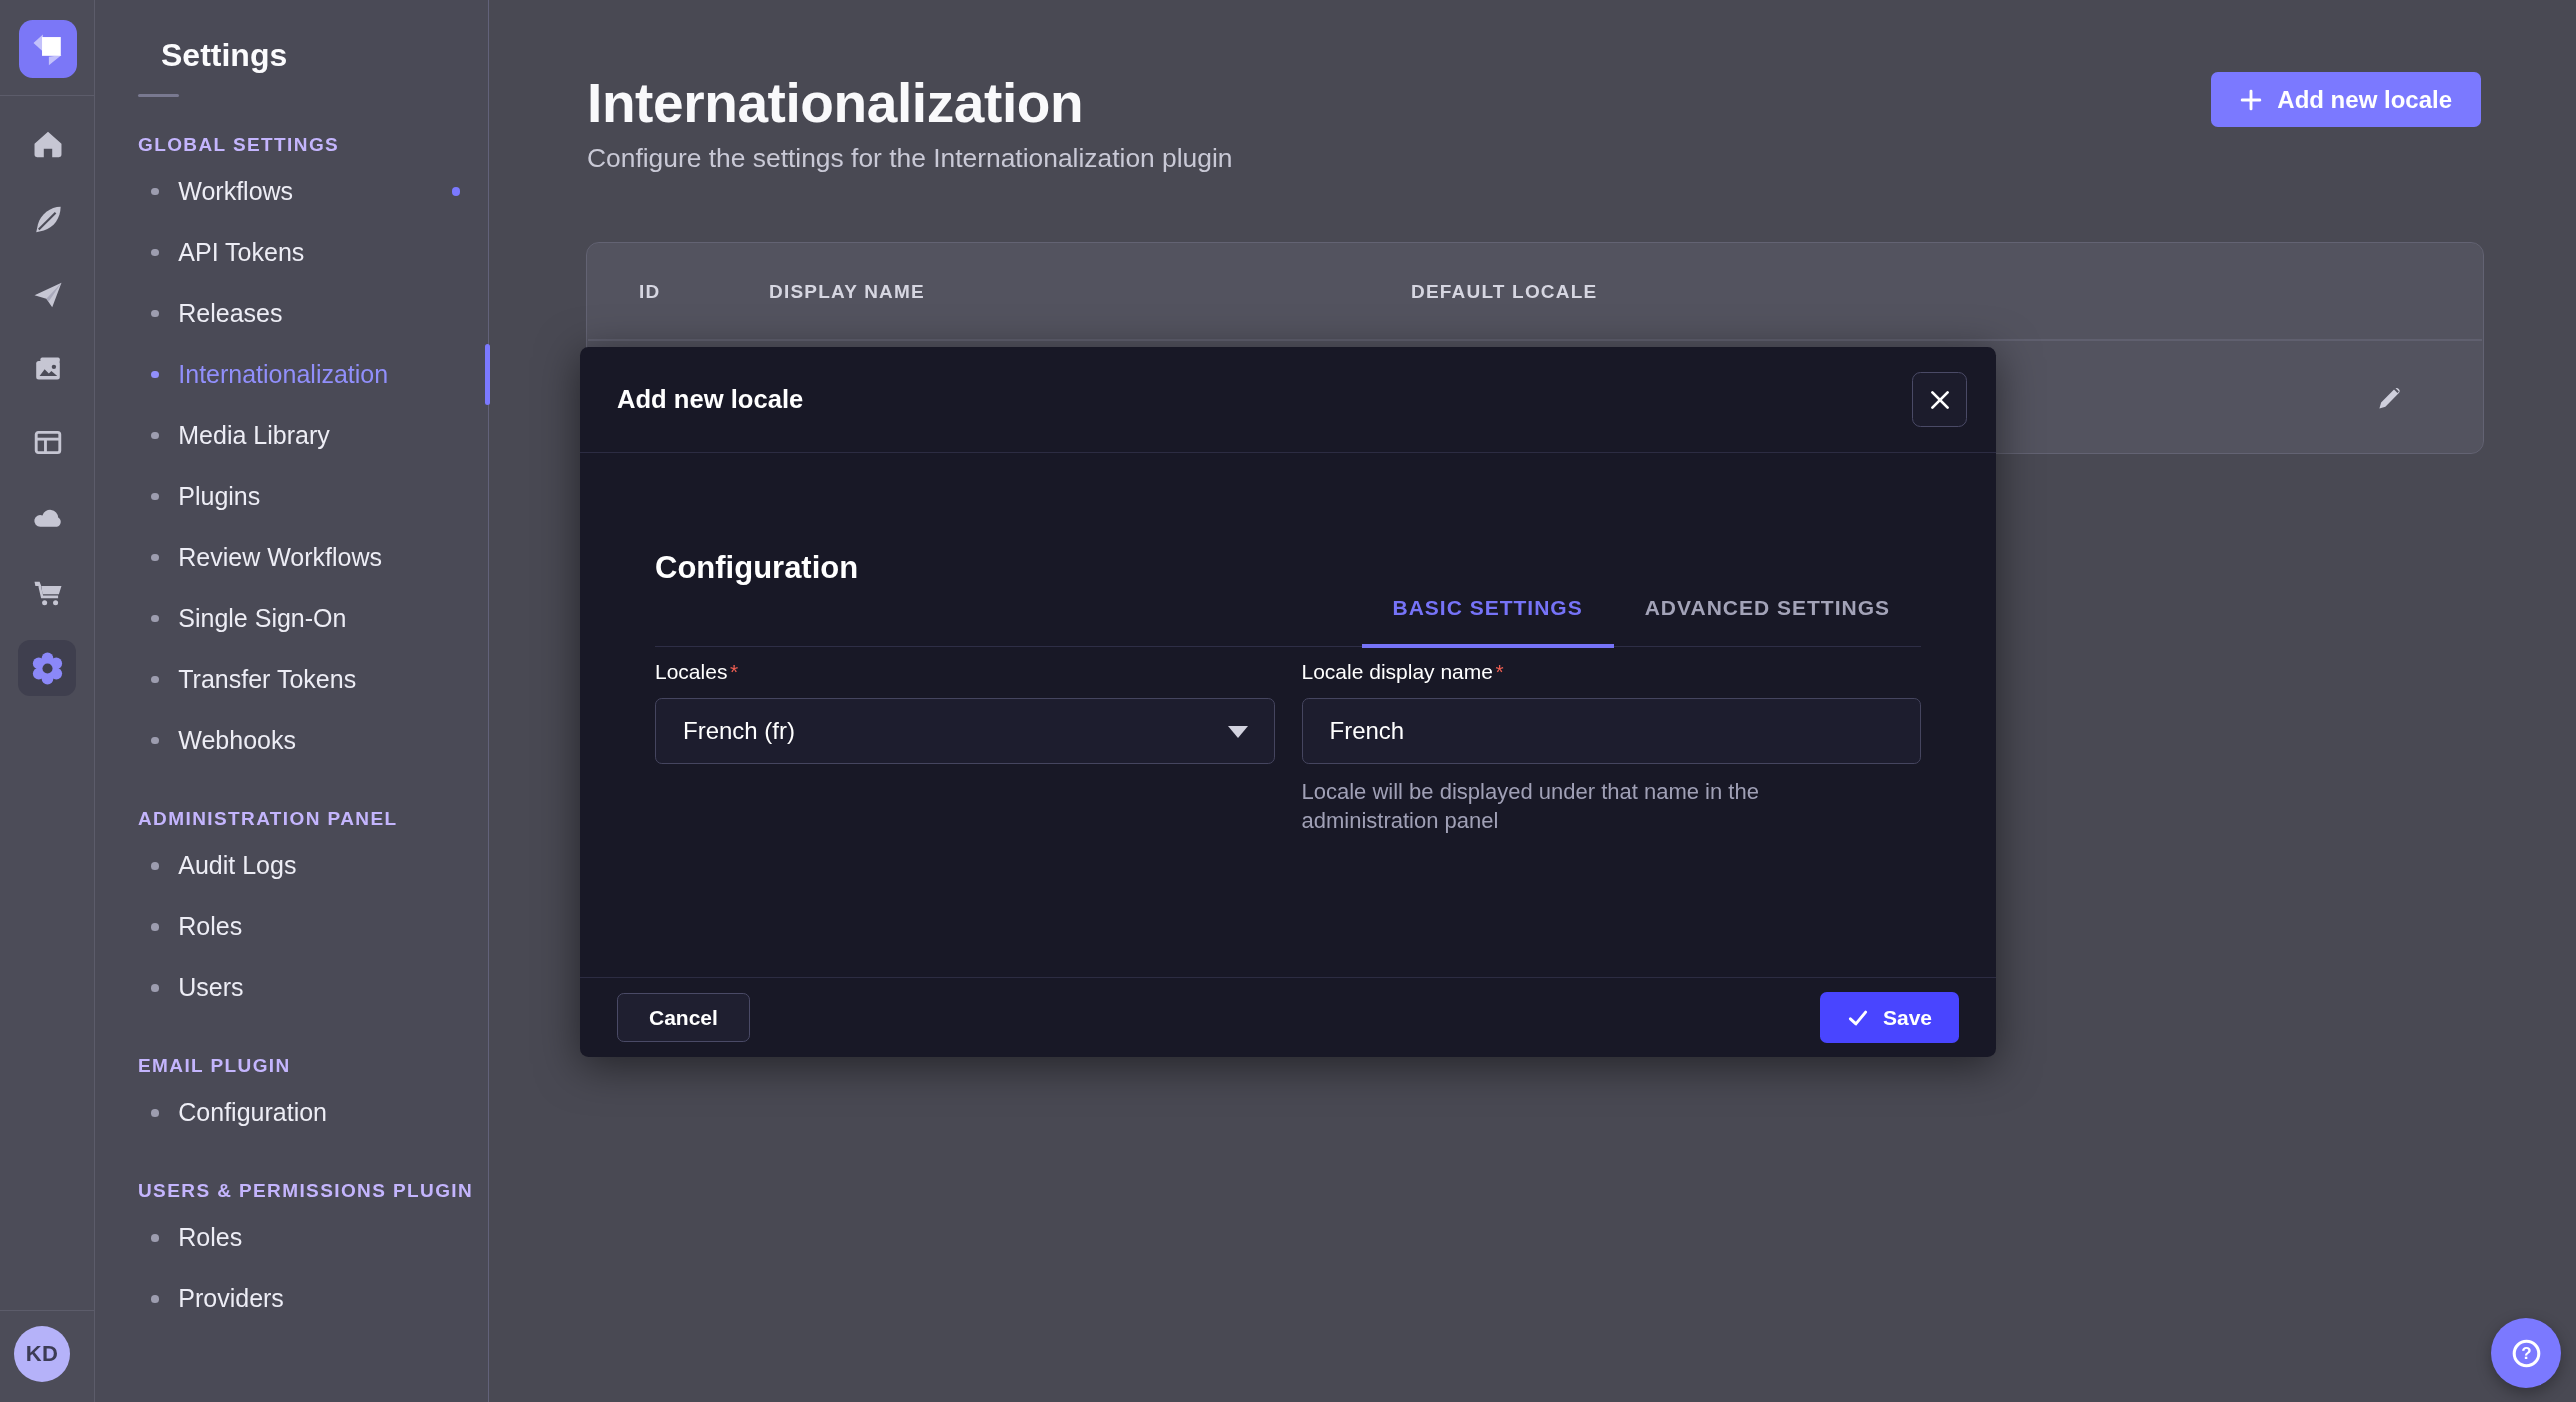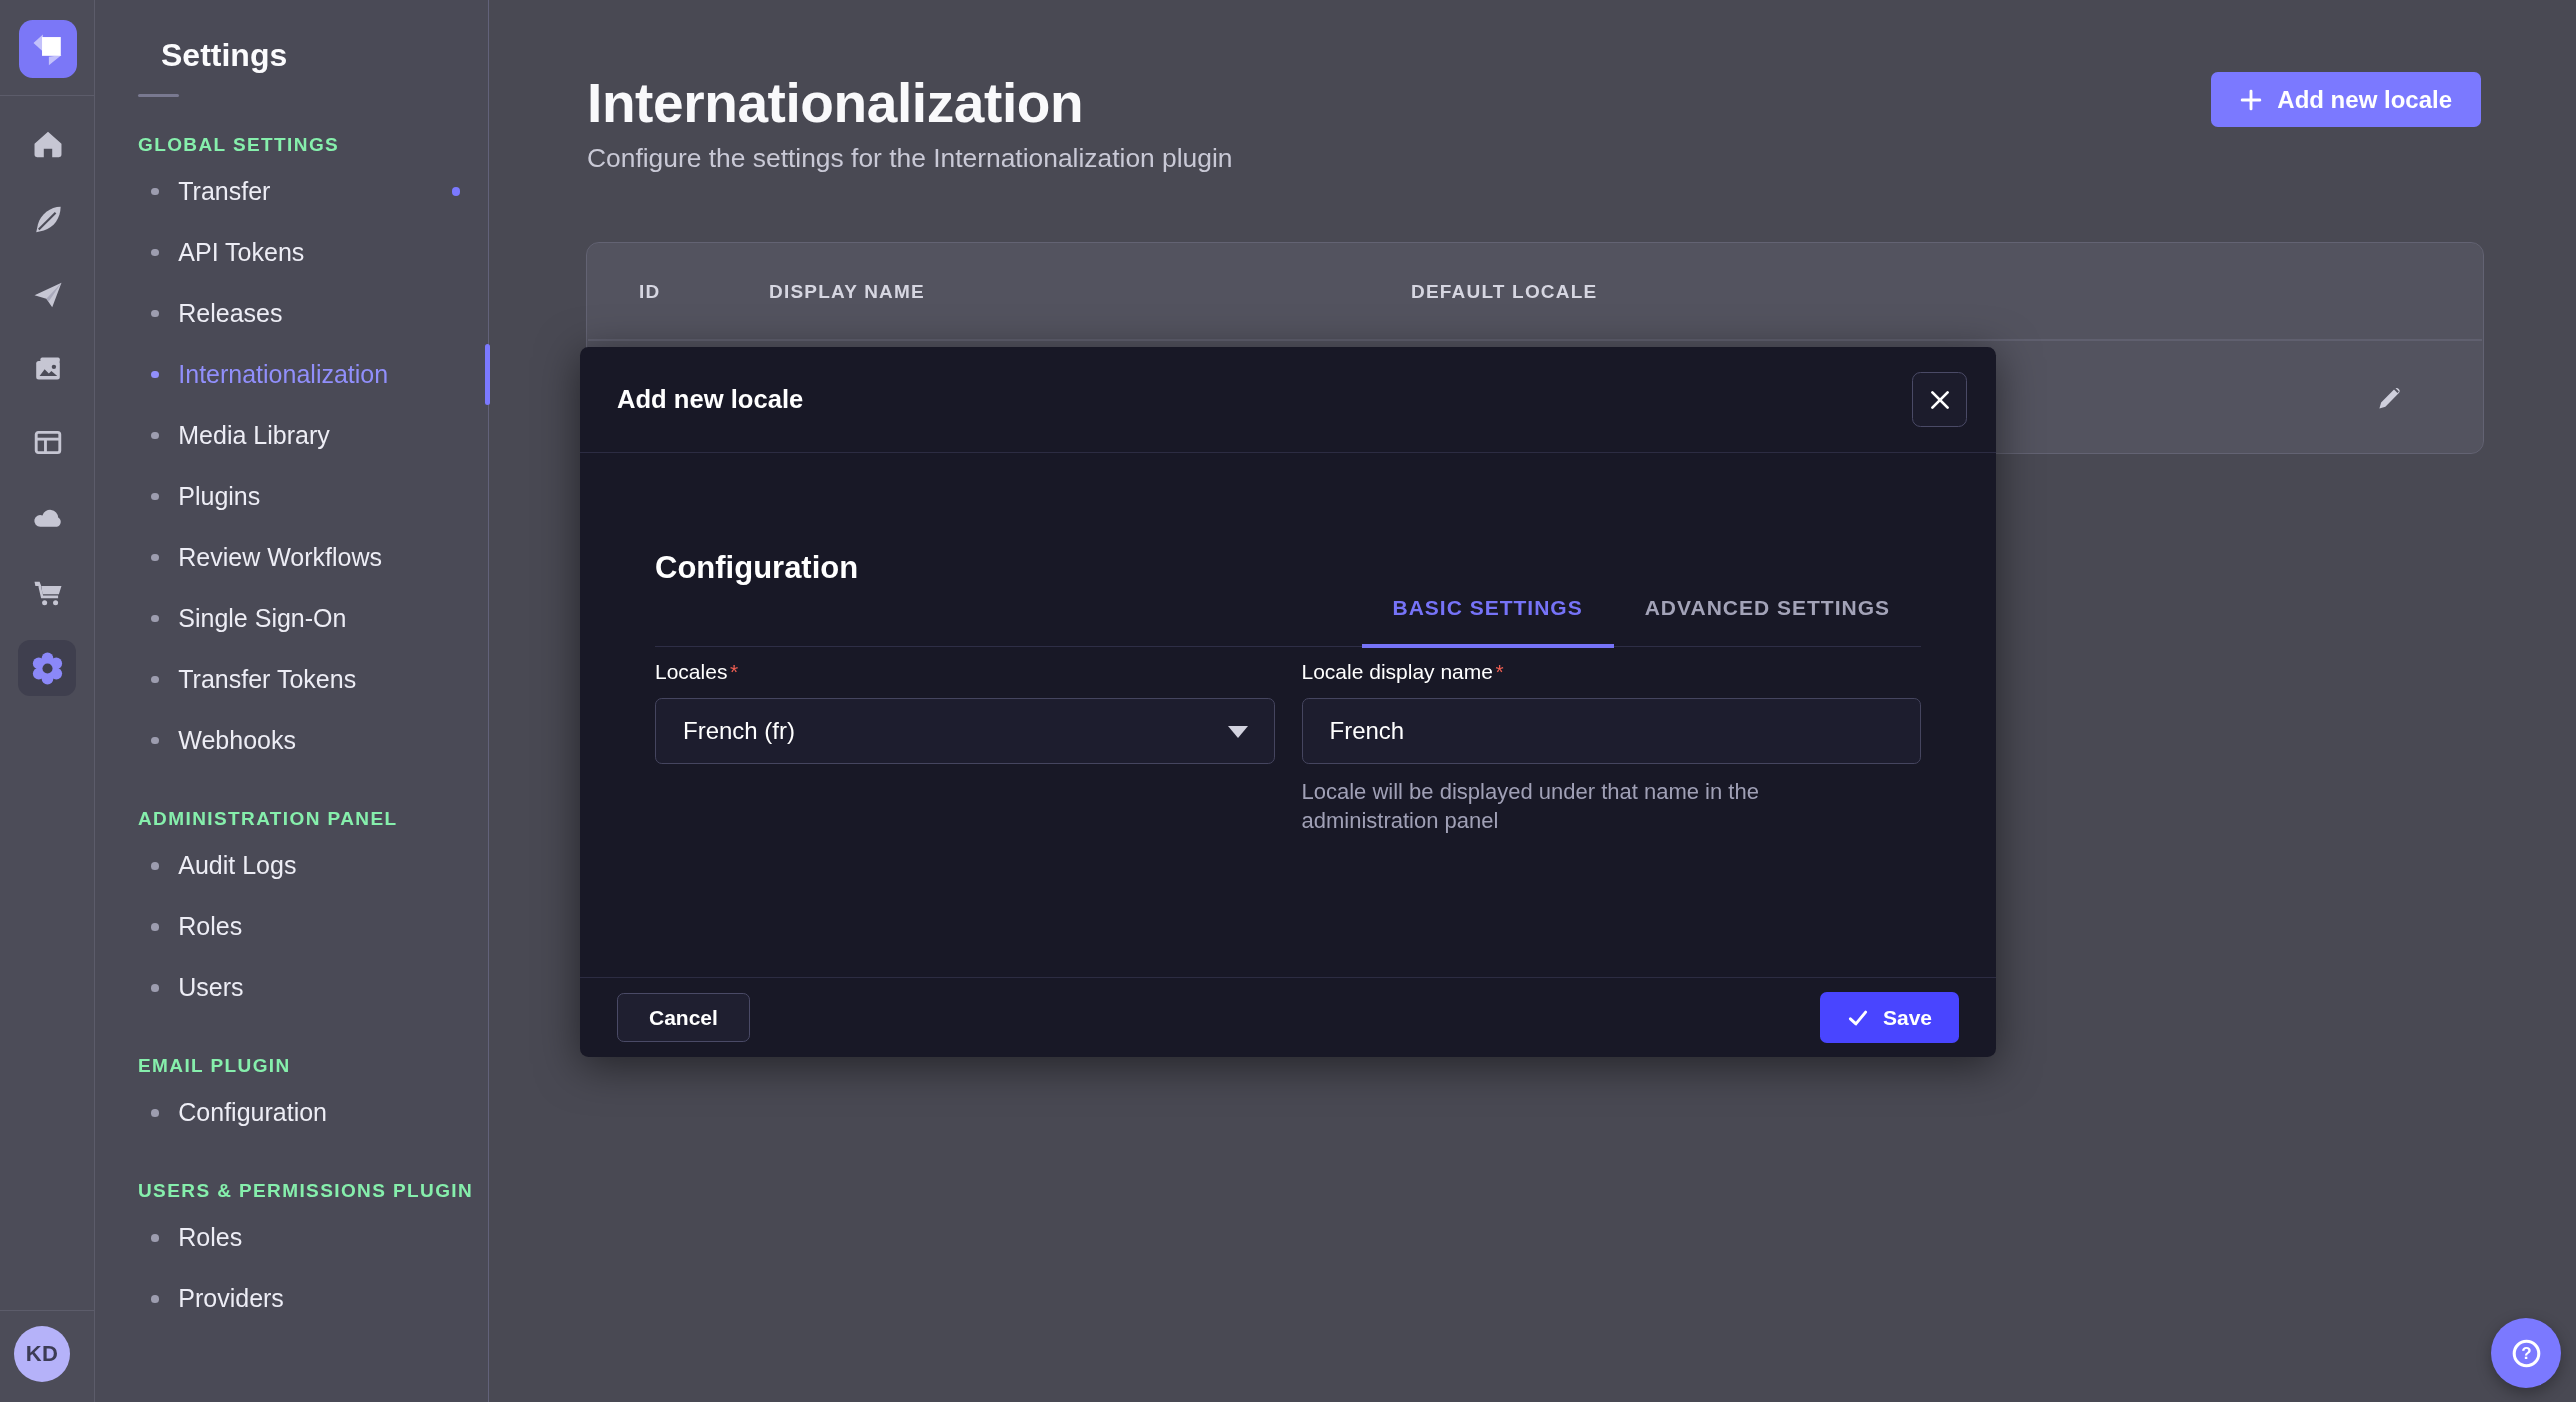--- a/index.html
+++ b/index.html
@@ -19,21 +19,21 @@
   .avatar { position:absolute; left:14px; top:1326px; width:56px; height:56px; border-radius:50%;
     background:#b5b2f9; color:#3c3c55; font-weight:bold; font-size:22px;
     display:flex; align-items:center; justify-content:center; letter-spacing:0.4px;text-align:right; }
 
   
   .subnav { position:absolute; left:95px; top:0; width:394px; height:1402px;
     background:#4a4a56; border-right:1.7px solid #62627a; padding-top:37px; }
   .subnav h1 { color:#fbfbfd; font-size:32px; font-weight:bold; margin-left:66px; }
   .subnav .title-div { width:41px; height:2.6px; background:#797990; border-radius:1.7px;
     margin:20.4px 0 0 43px; }
-  .sec-h { color:#86efac; font-size:19px; font-weight:bold; letter-spacing:1.4px;
+  .sec-h { color:#c4b5fd; font-size:19px; font-weight:bold; letter-spacing:1.4px;
     margin:37px 0 5.1px 43px; }
   .snav-item { position:relative; height:61px; display:flex; align-items:center; padding-left:56px; }
   .snav-item .dot { width:7.7px; height:7.7px; border-radius:50%; background:#9d9daf; margin-right:19.6px; flex:none; }
   .snav-item .lbl { color:#ededf5; font-size:25px; }
   .snav-item.active .lbl { color:#918ffb; }
   .snav-item.active .dot { background:#918ffb; }
   .snav-item.active::after { content:""; position:absolute; right:-1.7px; top:0; width:5.1px; height:61px;
     background:#7b79ff; border-radius:3.4px; }
   .noti-dot { width:8.5px; height:8.5px; border-radius:50%; background:#7b79ff; margin-left:auto; margin-right:28px; }
 
@@ -169,21 +169,21 @@
   <div class="avatar">KD</div>
 </aside>
 
 <nav class="subnav">
   <h1>Settings</h1>
   <div class="title-div"></div>
 
   <div class="sec-h">GLOBAL SETTINGS</div>
   <div class="snav-item">
     <span class="dot"></span>
-    <span class="lbl">Transfer</span>
+    <span class="lbl">Workflows</span>
     <span class="noti-dot"></span>
   </div>
   <div class="snav-item">
     <span class="dot"></span>
     <span class="lbl">API Tokens</span>
   </div>
   <div class="snav-item">
     <span class="dot"></span>
     <span class="lbl">Releases</span>
   </div>

